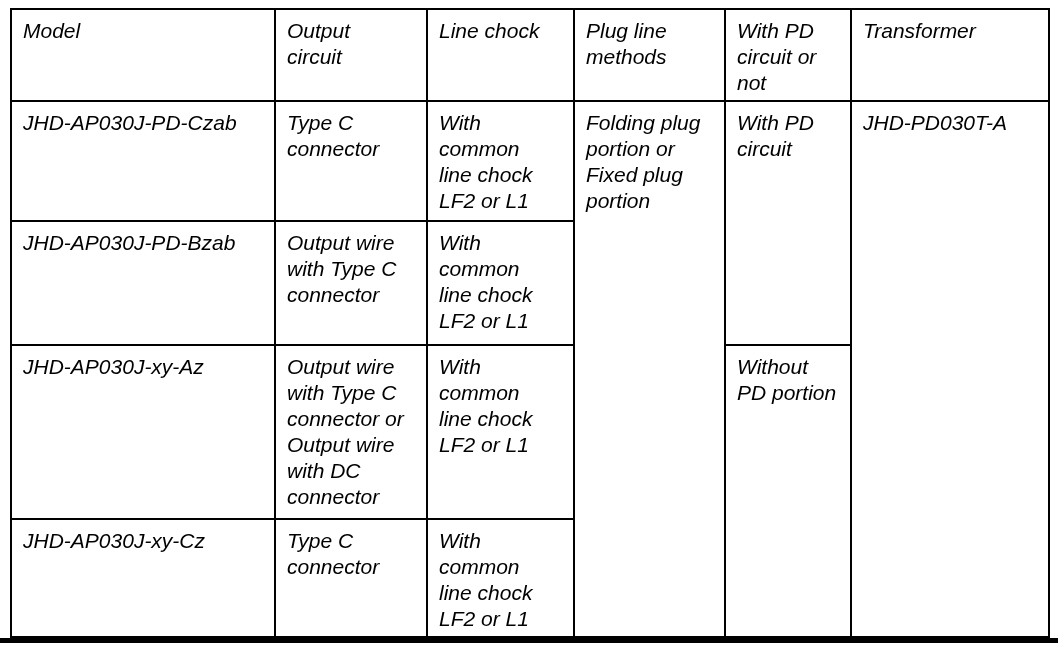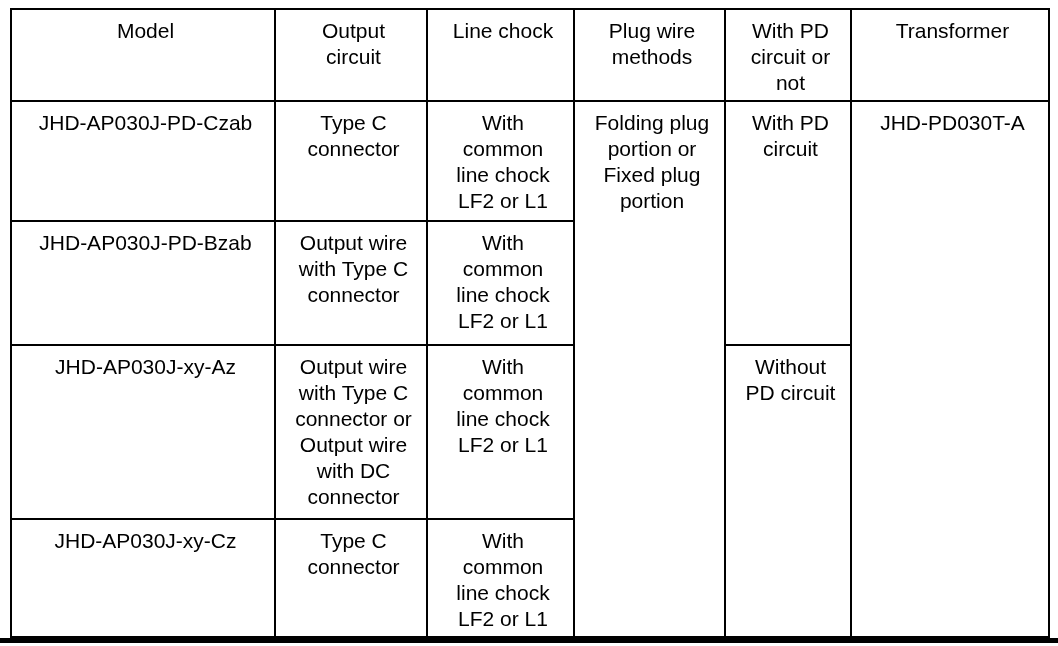--- a/index.html
+++ b/index.html
@@ -21,27 +21,28 @@
     left: 10px;
     top: 8px;
     width: 1038px;
     border-collapse: collapse;
     table-layout: fixed;
   }
   table.spec th,
   table.spec td {
     border: 2px solid #000000;
     vertical-align: top;
-    text-align: center;
+    text-align: left;
     font-weight: normal;
     font-size: 21px;
     line-height: 26px;
     padding: 8px 6px 4px 11px;
     white-space: pre-line;
     overflow: hidden;
+    font-style: italic;
   }
   .rule-bottom {
     position: absolute;
     left: 0;
     top: 638px;
     width: 1058px;
     height: 5px;
     background: #000000;
   }
 </style>
@@ -59,21 +60,21 @@
       <col style="width:126px">
       <col style="width:198px">
     </colgroup>
 
     <tbody>
         <tr style="height:90px">
       <th>Model</th>
       <th>Output
 circuit</th>
       <th>Line chock</th>
-      <th>Plug wire
+      <th>Plug line
 methods</th>
       <th>With PD
 circuit or
 not</th>
       <th>Transformer</th>
     </tr>
 
     <tr style="height:120px">
       <td>JHD-AP030J-PD-Czab</td>
       <td>Type C
@@ -108,21 +109,21 @@
 with Type C
 connector or
 Output wire
 with DC
 connector</td>
       <td>With
 common
 line chock
 LF2 or L1</td>
       <td rowspan="2">Without
-PD circuit</td>
+PD portion</td>
     </tr>
 
     <tr style="height:117px">
       <td>JHD-AP030J-xy-Cz</td>
       <td>Type C
 connector</td>
       <td>With
 common
 line chock
 LF2 or L1</td>

